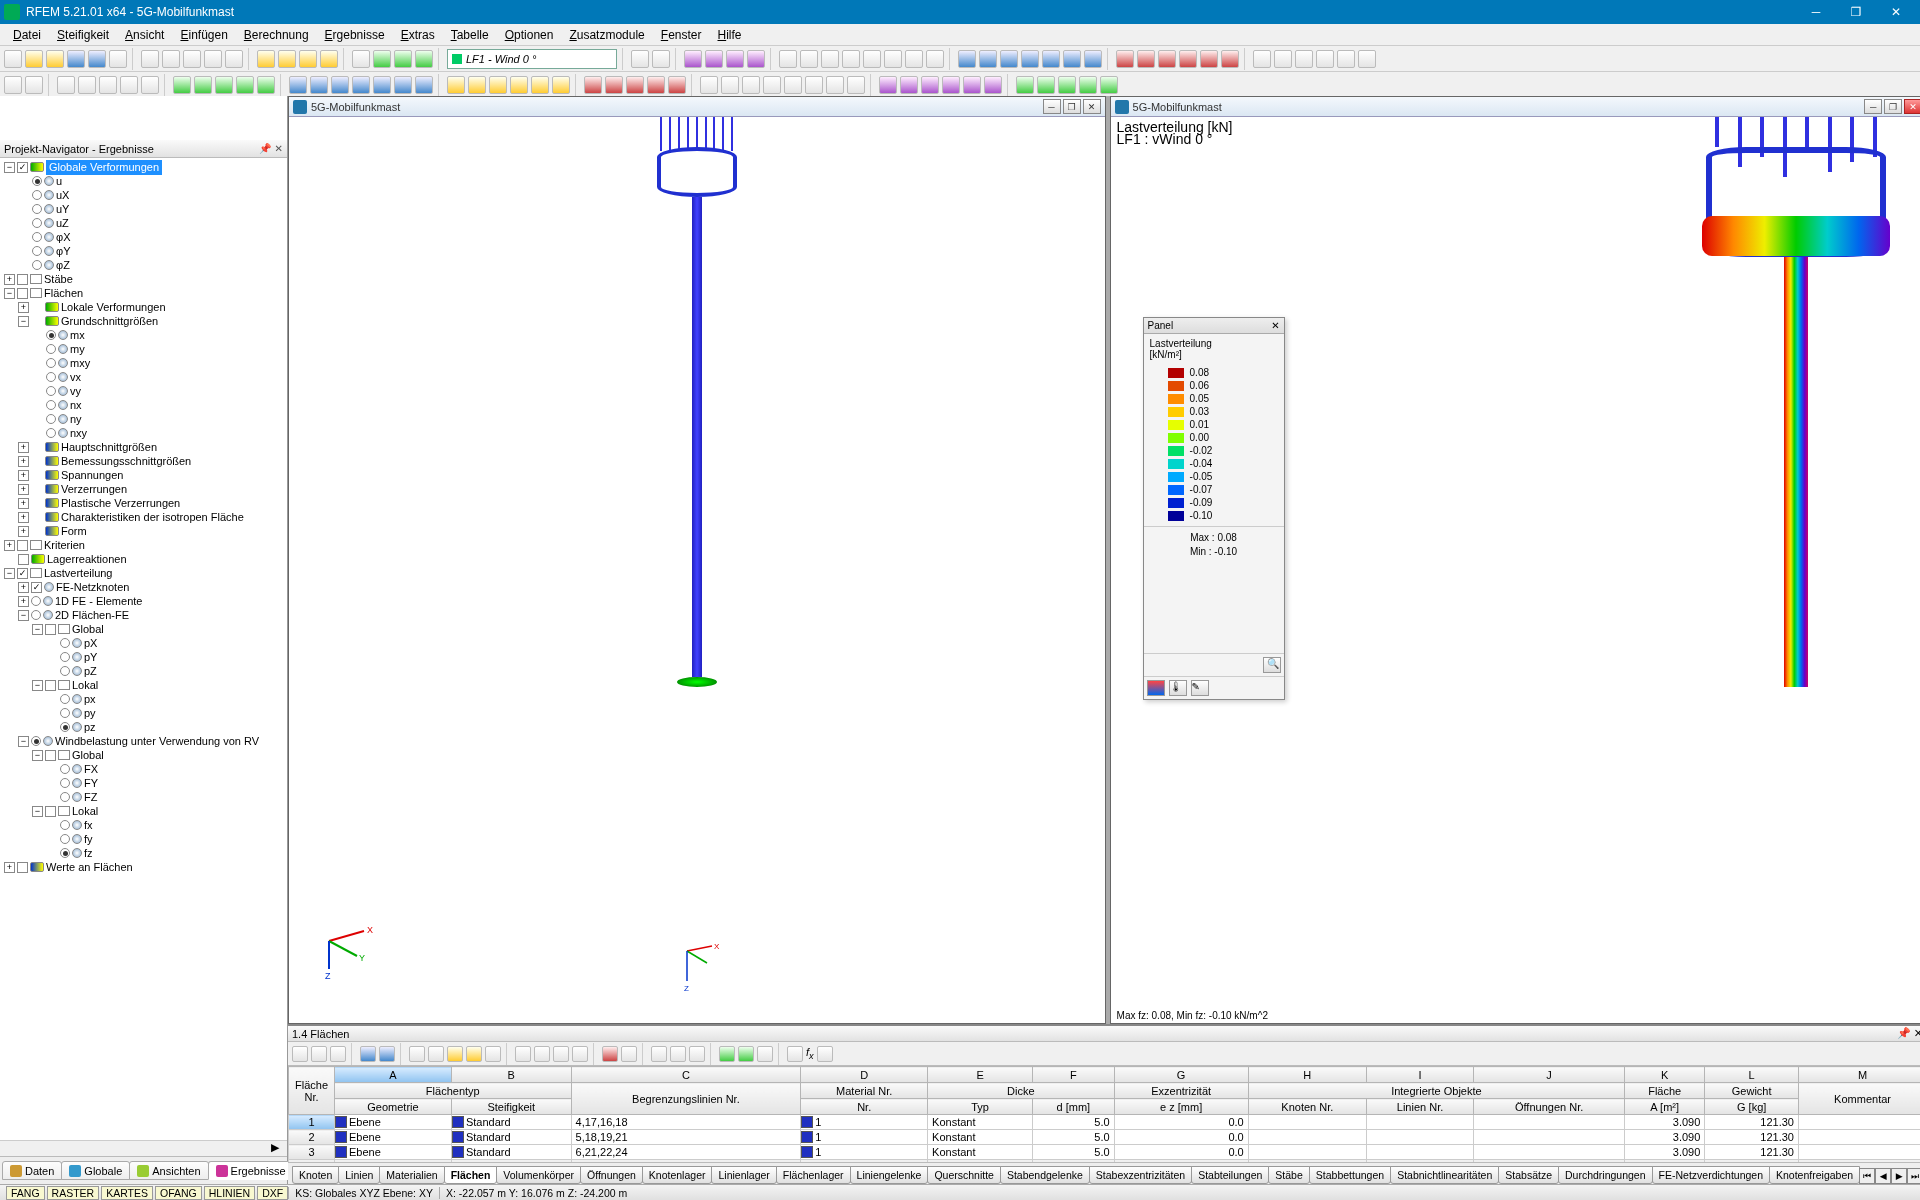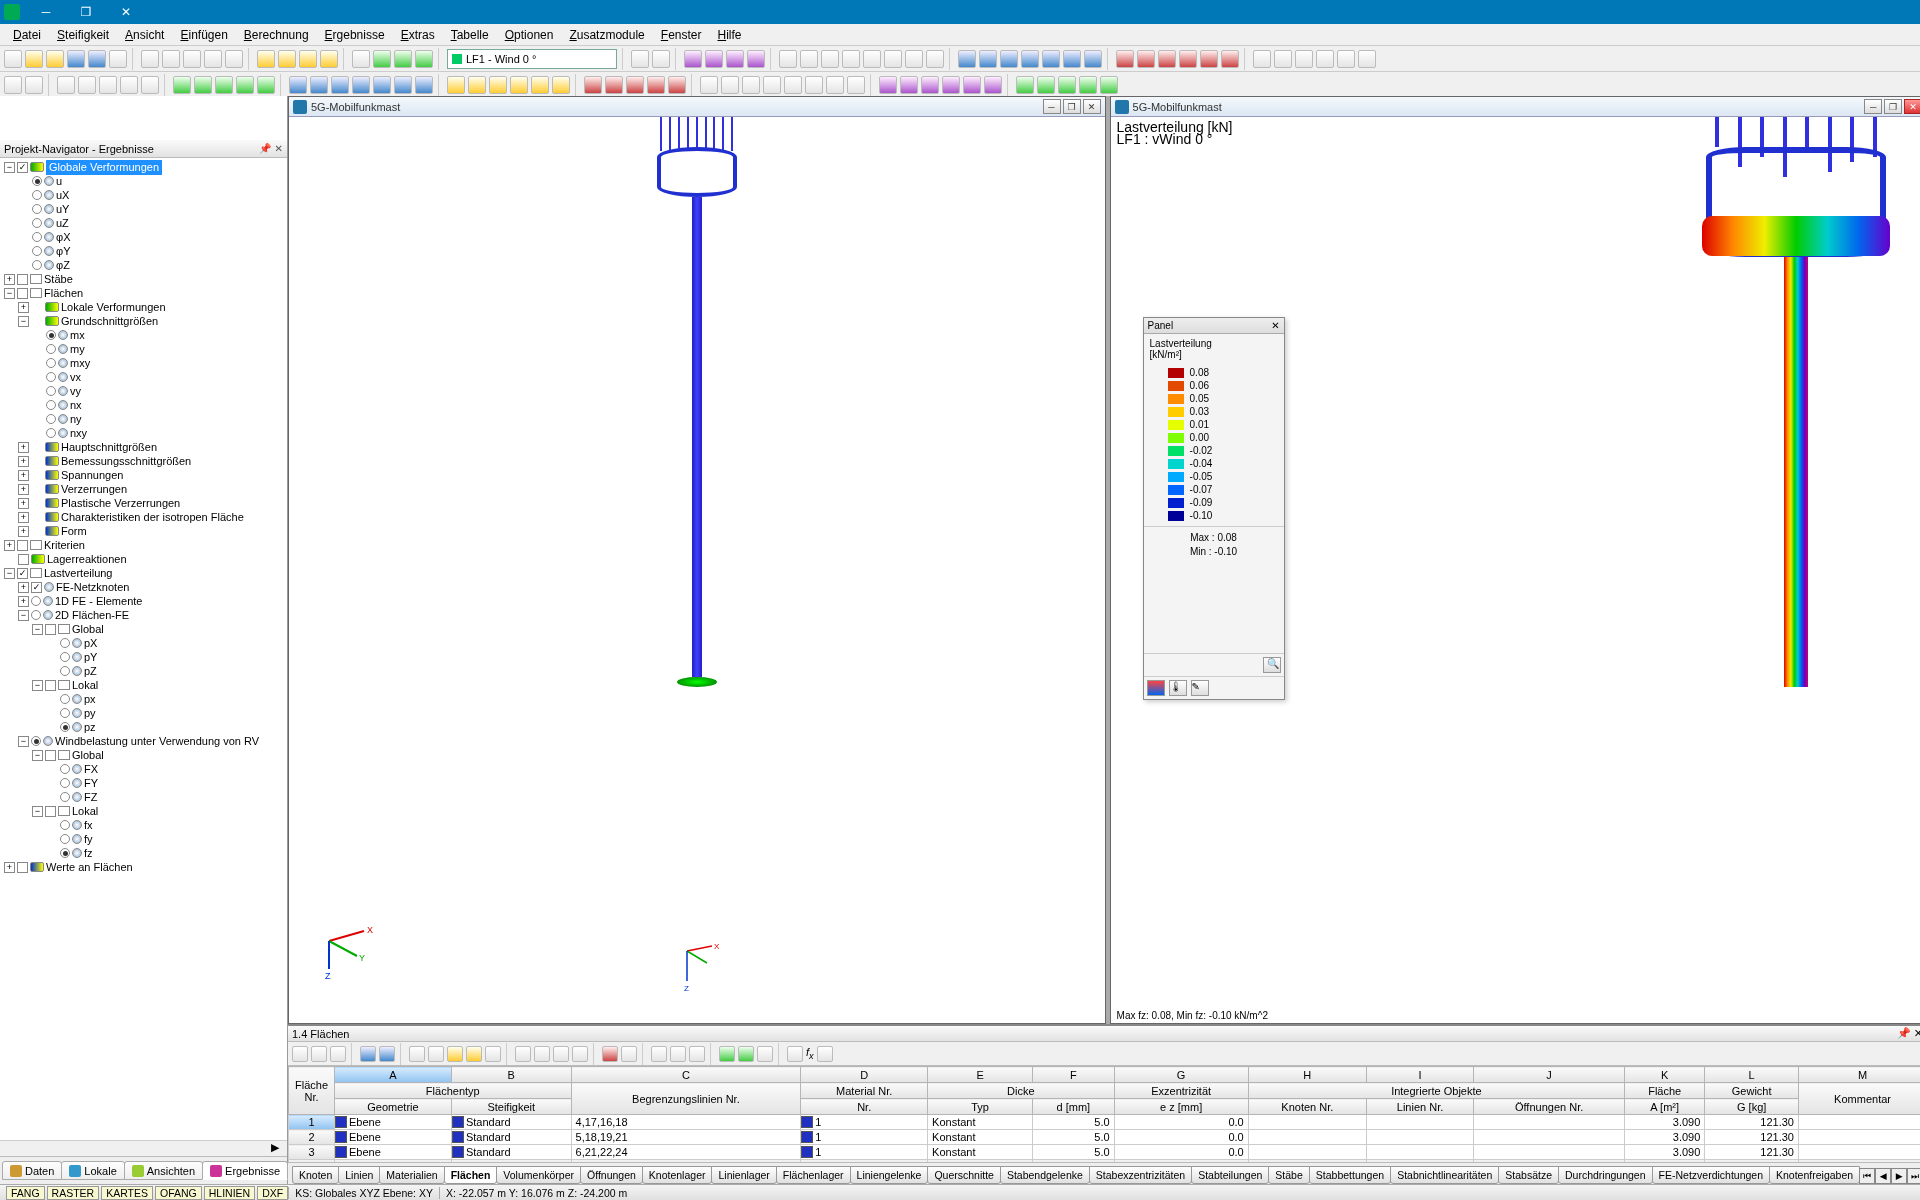--- a/index.html
+++ b/index.html
@@ -13,21 +13,21 @@
 .menubar span { padding: 2px 7px; font-size:12px; text-decoration: underline; text-decoration-color: transparent;}
 .menubar span::first-letter { text-decoration: underline; }
 .toolbar { height: 26px; background: #f0f0f0; display:flex; align-items:center; padding: 2px 4px; gap: 3px; border-bottom:1px solid #ccc; flex-wrap:nowrap; overflow:hidden;}
 .tbtn { width: 18px; height: 18px; background: linear-gradient(#fff,#e4e4e4); border:1px solid #bbb; border-radius:2px; display:inline-block; position:relative;}
 .tbtn.y { background: linear-gradient(#ffe,#fc3); }
 .tbtn.g { background: linear-gradient(#efe,#4c4); }
 .tbtn.b { background: linear-gradient(#eef,#48c); }
 .tbtn.r { background: linear-gradient(#fee,#c44); }
 .tbtn.p { background: linear-gradient(#fef,#a5c); }
 .tsep { width: 4px; height: 22px; border-left:1px solid #ccc; margin: 0 2px;}
-.lfbox { height: 20px; width: 170px; border:1px solid #7a9; background:#fff; display:flex; align-items:center; padding: 0 4px; font-size:11px;}
+.lfbox { height: 20px; width: 170px; border:1px solid #7a9; background:#fff; display:flex; align-items:center; padding: 0 4px; font-size:11px;font-style:italic;}
 .lfbox .sw { width:10px; height:10px; background:#0c6; margin-right:4px;}
 
 .workspace { position: absolute; top: 96px; bottom: 16px; left: 0; right: 0; background: #f0f0f0; display:flex; }
 .navigator { width: 288px; background:#fff; border-right:1px solid #999; display:flex; flex-direction:column;}
 .nav-header { height: 18px; background: linear-gradient(#fafafa,#e2e2e2); border-bottom:1px solid #bbb; padding: 0 4px; font-size:11px; display:flex; align-items:center; justify-content:space-between;margin-top:44px;}
 .nav-header .pin { font-size:10px; color:#555;}
 .tree { flex:1; overflow:auto; padding: 2px; font-size:11px; line-height:15px;}
 .tree-item { display:flex; align-items:center; white-space:nowrap; gap:2px; height:14px;}
 .ind { display:inline-block; }
 .pm { width:11px; height:11px; border:1px solid #888; display:inline-flex; align-items:center; justify-content:center; font-size:9px; background:#fff; line-height:9px;}
@@ -101,20 +101,21 @@
 .statusbar { position:absolute; left:0;right:0;bottom:0;height:16px;background:linear-gradient(#f4f4f4,#e0e0e0);border-top:1px solid #aaa;display:flex;align-items:center;font-size:10.5px;padding:0 4px;}
 .statusbar .sbl{flex:1;}
 .sb-tag{border:1px solid #999;padding:0 4px;background:#f8f8d0;margin-left:2px;height:14px;display:flex;align-items:center;}
 .sb-info{padding:0 6px;border-left:1px solid #aaa;}
 </style>
 </head>
 <body>
 
 <div class="titlebar">
   <div class="icon"></div>
+  <div class="title">RFEM 5.21.01 x64 - 5G-Mobilfunkmast</div>
   <div class="winbtn">─</div>
   <div class="winbtn">❐</div>
   <div class="winbtn close">✕</div>
 </div>
 
 <div class="menubar">
   <span>Datei</span>
   <span>Steifigkeit</span>
   <span>Ansicht</span>
   <span>Einfügen</span>
@@ -599,21 +600,21 @@
     <div style="height:16px;background:#f0f0f0;border-top:1px solid #ccc;display:flex;">
         <div style="margin-left:auto;width:16px;">▶</div>
       </div>
     <div class="nav-tabs">
       <div class="nav-tab">
           <div class="ti" style="background:#c93"></div>
           <span>Daten</span>
         </div>
       <div class="nav-tab">
           <div class="ti" style="background:#39c"></div>
-          <span>Lokale</span>
+          <span>Globale</span>
         </div>
       <div class="nav-tab">
           <div class="ti" style="background:#9c3"></div>
           <span>Ansichten</span>
         </div>
       <div class="nav-tab active">
           <div class="ti" style="background:#c39"></div>
           <span>Ergebnisse</span>
         </div>
     </div>

